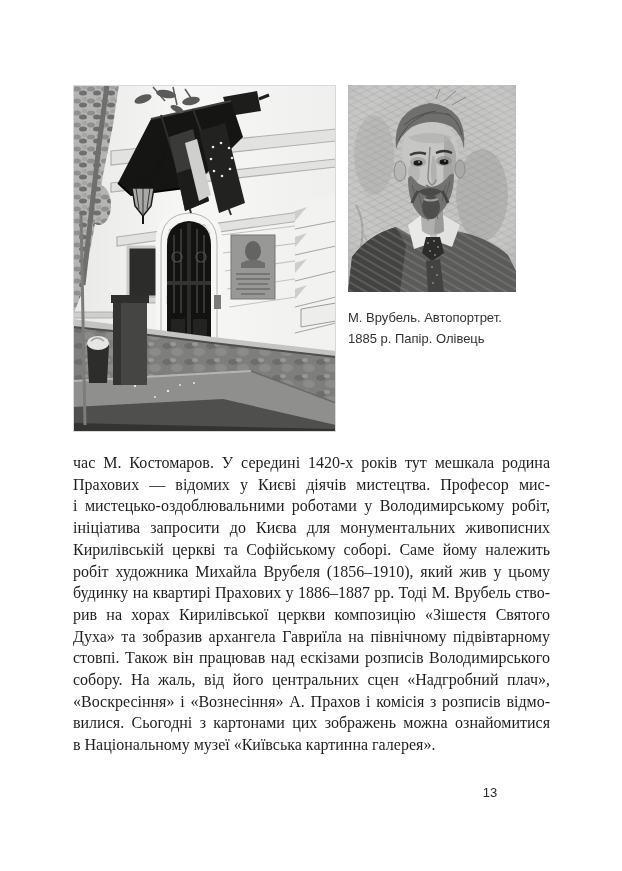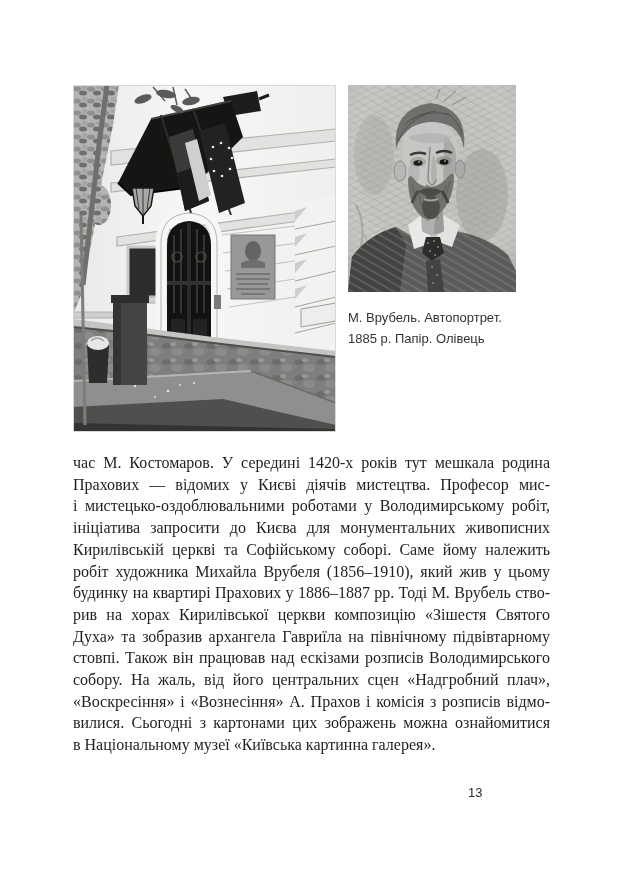--- a/index.html
+++ b/index.html
@@ -19,21 +19,21 @@
   .caption-portrait{top:307px;}
   .caption-building{top:395px;}
   .caption div{white-space:nowrap;}
   .body-text{
     position:absolute;left:73px;top:452px;width:477px;
     font-size:16px;line-height:21.7px;color:#1f1f1f;
   }
   .bline{text-align:justify;text-align-last:justify;}
   .bline.last{text-align-last:left;}
   .page-number{
-    position:absolute;left:468px;top:785px;width:44px;
+    position:absolute;left:468px;top:785px;width:44px;text-align:center;
     font-family:"Liberation Sans",sans-serif;font-size:13px;color:#2b2b2b;
   }
 </style>
 </head>
 <body>
 
 <div class="page">
 
   <div class="figure fig-building">
     <svg viewBox="0 0 263 347" aria-hidden="true">

